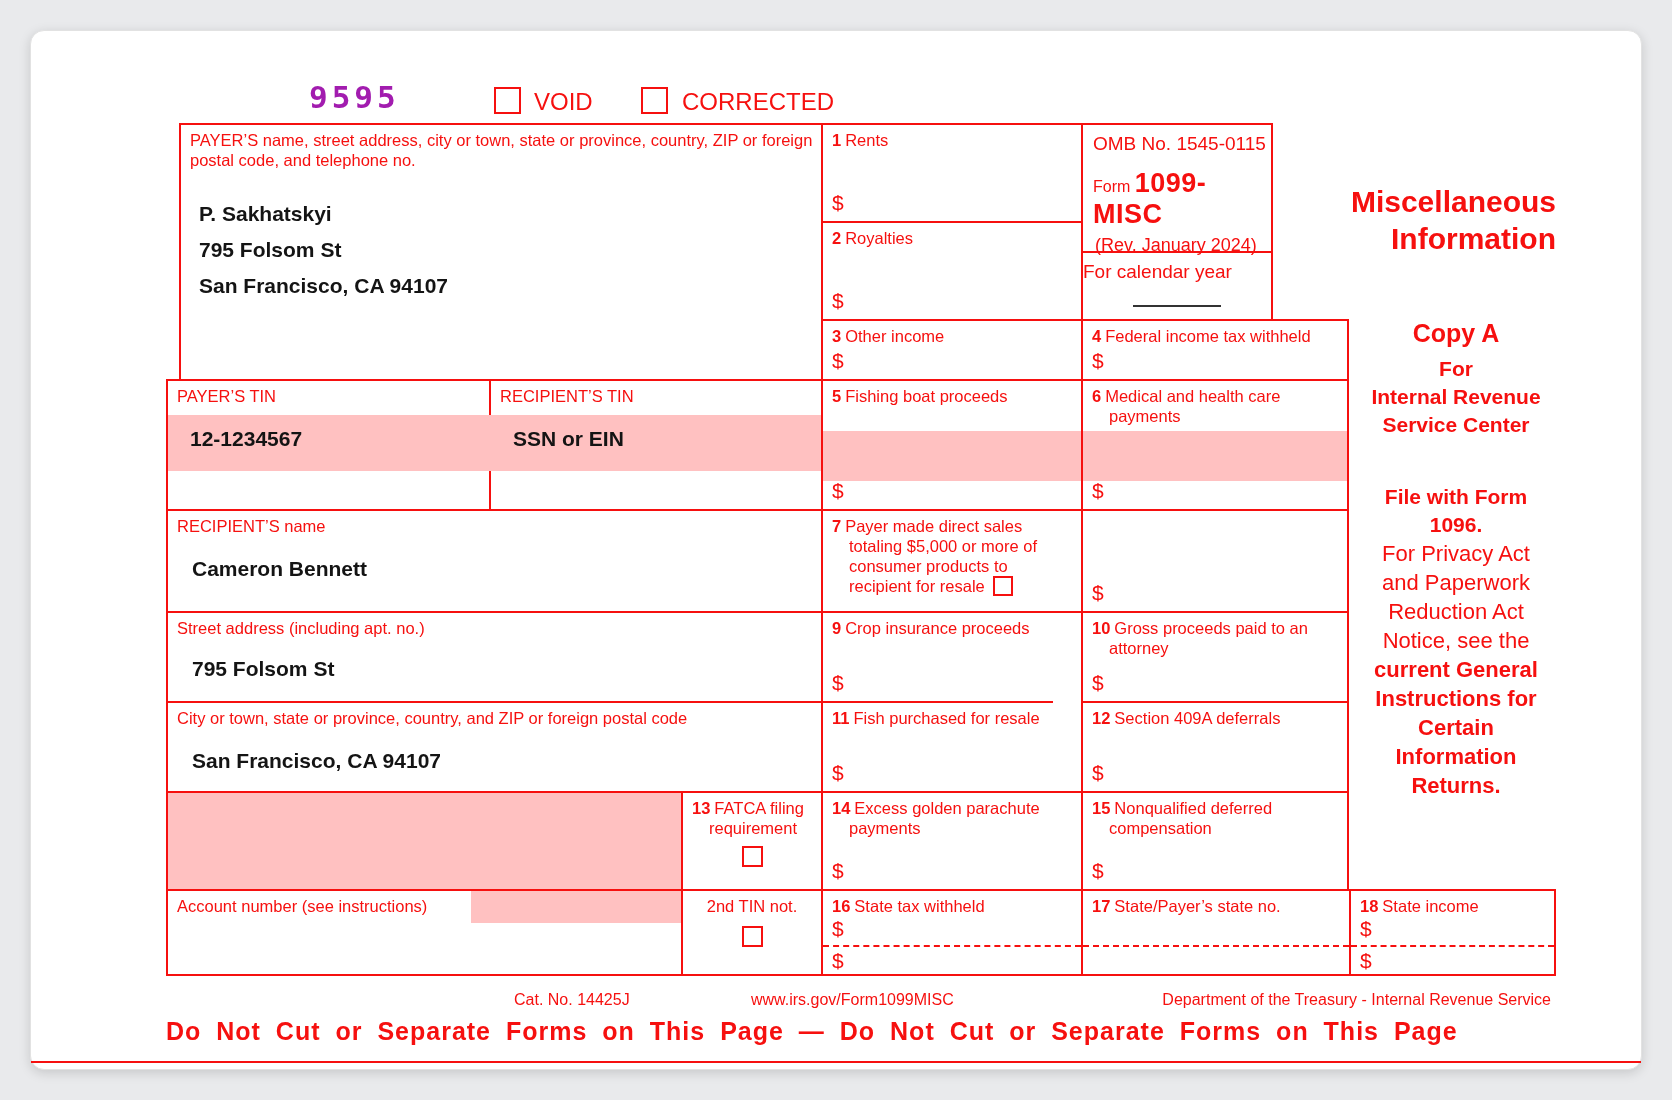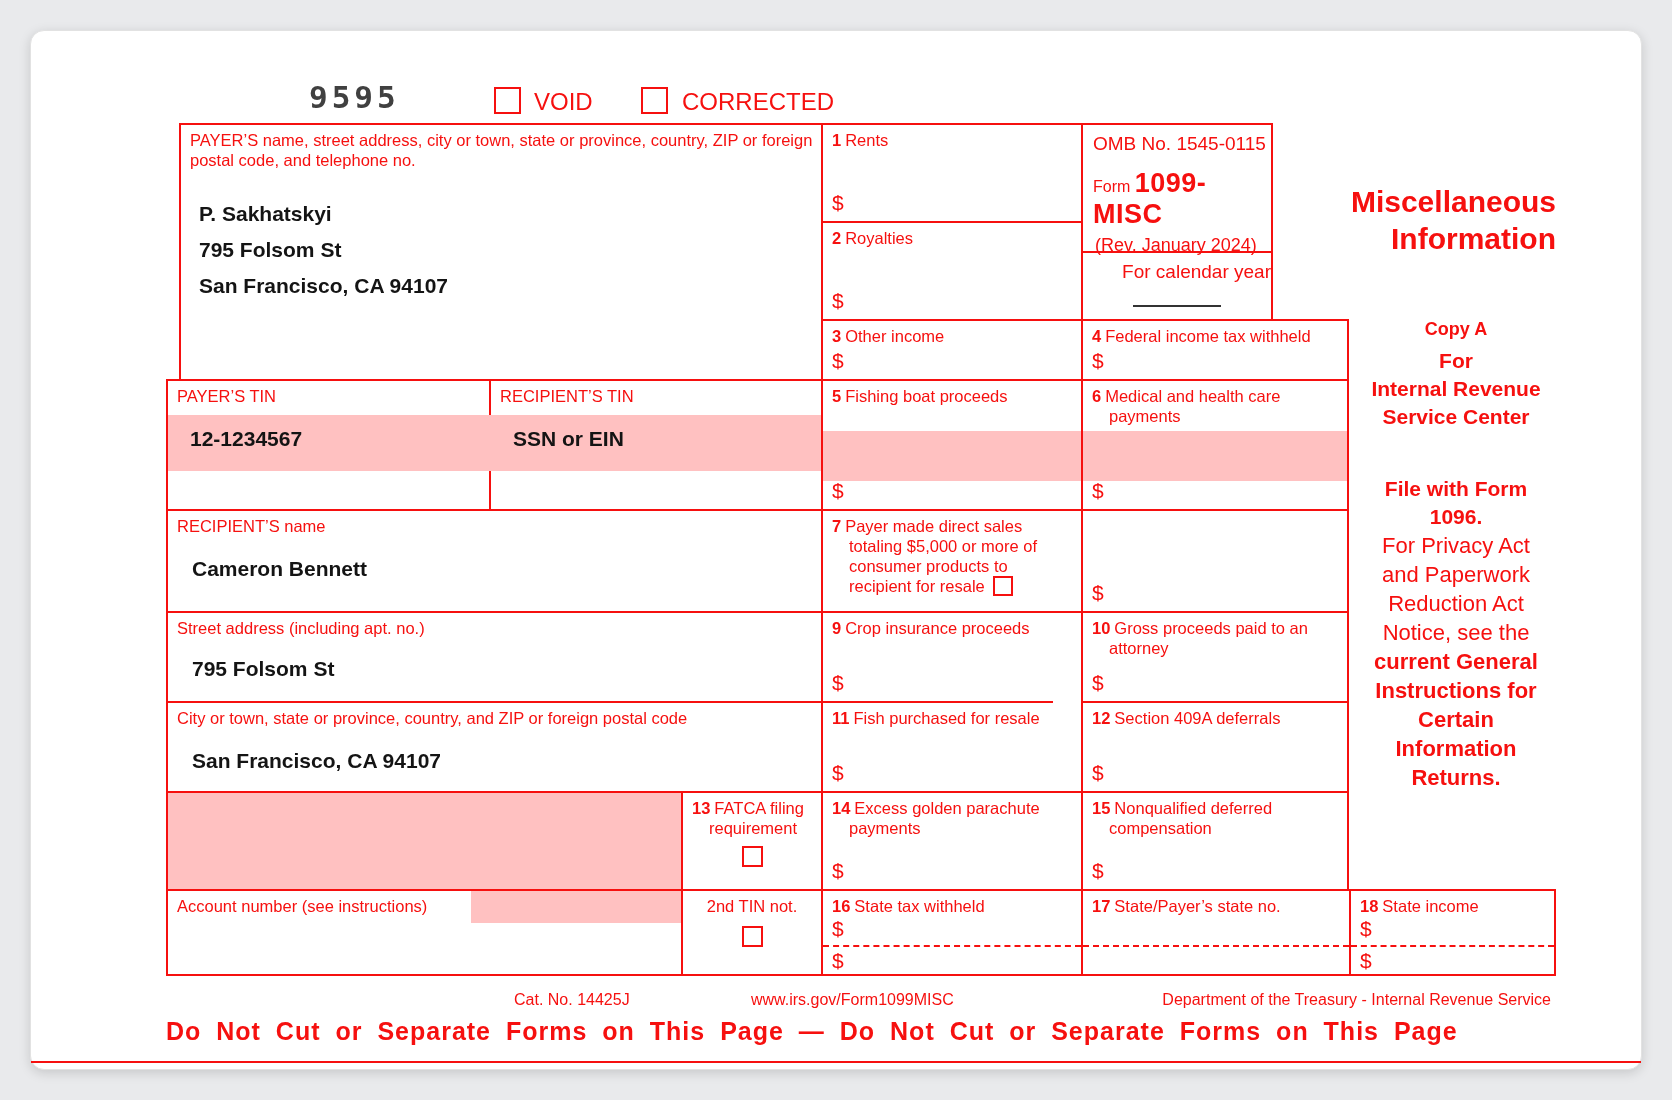--- a/index.html
+++ b/index.html
@@ -18,21 +18,21 @@
   .card{
     position:absolute;left:30px;top:30px;width:1612px;height:1040px;
     background:#fff;border-radius:14px;
     box-shadow:0 3px 12px rgba(0,0,0,.15);
     border:1px solid #e2e2e2;
   }
   
   .ocr{
     position:absolute;left:278px;top:48px;
     font-family:"DejaVu Sans Mono",monospace;
-    font-size:31px;font-weight:600;letter-spacing:4px;color:#404040;
+    font-size:31px;font-weight:600;letter-spacing:4px;color:#a21caf;
   }
   .toplabel{position:absolute;font-size:24px;color:var(--red)}
   .cb{background:#fff;border:2.5px solid var(--red)}
   .cb-lg{position:absolute;width:27px;height:27px}
   .cb-sm{width:21px;height:21px;border-width:2px}
   .cb-inline{display:inline-block;vertical-align:-4px;margin-left:8px;width:20px;height:20px;border:2px solid var(--red)}
   
   .box{
     position:absolute;
     border-top:2px solid var(--red);
@@ -57,30 +57,30 @@
   .dashline{position:absolute;left:0;right:0;border-top:2px dashed var(--red);z-index:1}
   .pink-strip{position:absolute;left:303px;right:0;top:0;height:32px;background:var(--pink);z-index:1}
   .payer-lines{padding:26px 0 0 18px;line-height:36px}
   
   .omb-no{padding:8px 0 0 10px;font-size:19px}
   .form-id{padding:13px 0 0 10px}
   .form-id .fw{font-size:16px}
   .form-id .fn{font-size:27px;font-weight:bold;letter-spacing:.5px}
   .rev{padding:5px 0 0 12px;font-size:18px}
   .omb-divider{position:absolute;left:0;right:0;top:126px;border-top:2px solid var(--red)}
-  .calyear{position:absolute;top:136px;left:0;width:100%;text-align:right;font-size:19px}
+  .calyear{position:absolute;top:136px;left:0;width:100%;text-align:left;font-size:19px}
   .year-blank{position:absolute;top:180px;left:50%;transform:translateX(-50%);width:88px;border-top:2px solid #333}
   
   .misc-title{
     position:absolute;left:1280px;top:152px;width:245px;
     text-align:right;color:var(--red);
     font-weight:bold;font-size:30px;line-height:37px;
   }
   .rmargin{position:absolute;left:1325px;top:288px;width:200px;text-align:center;color:var(--red)}
-  .copy-a{font-size:18px;font-weight:bold;margin-bottom:7px}
+  .copy-a{font-size:25px;font-weight:bold;margin-bottom:7px}
   .rm-bold{font-size:21px;font-weight:bold;line-height:28px}
   .file-with{margin-top:44px}
   .rm-reg{font-size:22px;line-height:29px}
   .rm-reg.first{}
   .rm-instr{font-size:22px;font-weight:bold;line-height:29px}
   
   .f-form{position:absolute;left:135px;top:950px;color:var(--red)}
   .f-form .fw2{font-size:17px}
   .f-form .fn2{font-size:24px;font-weight:bold}
   .f-form .frev{font-size:17px}

